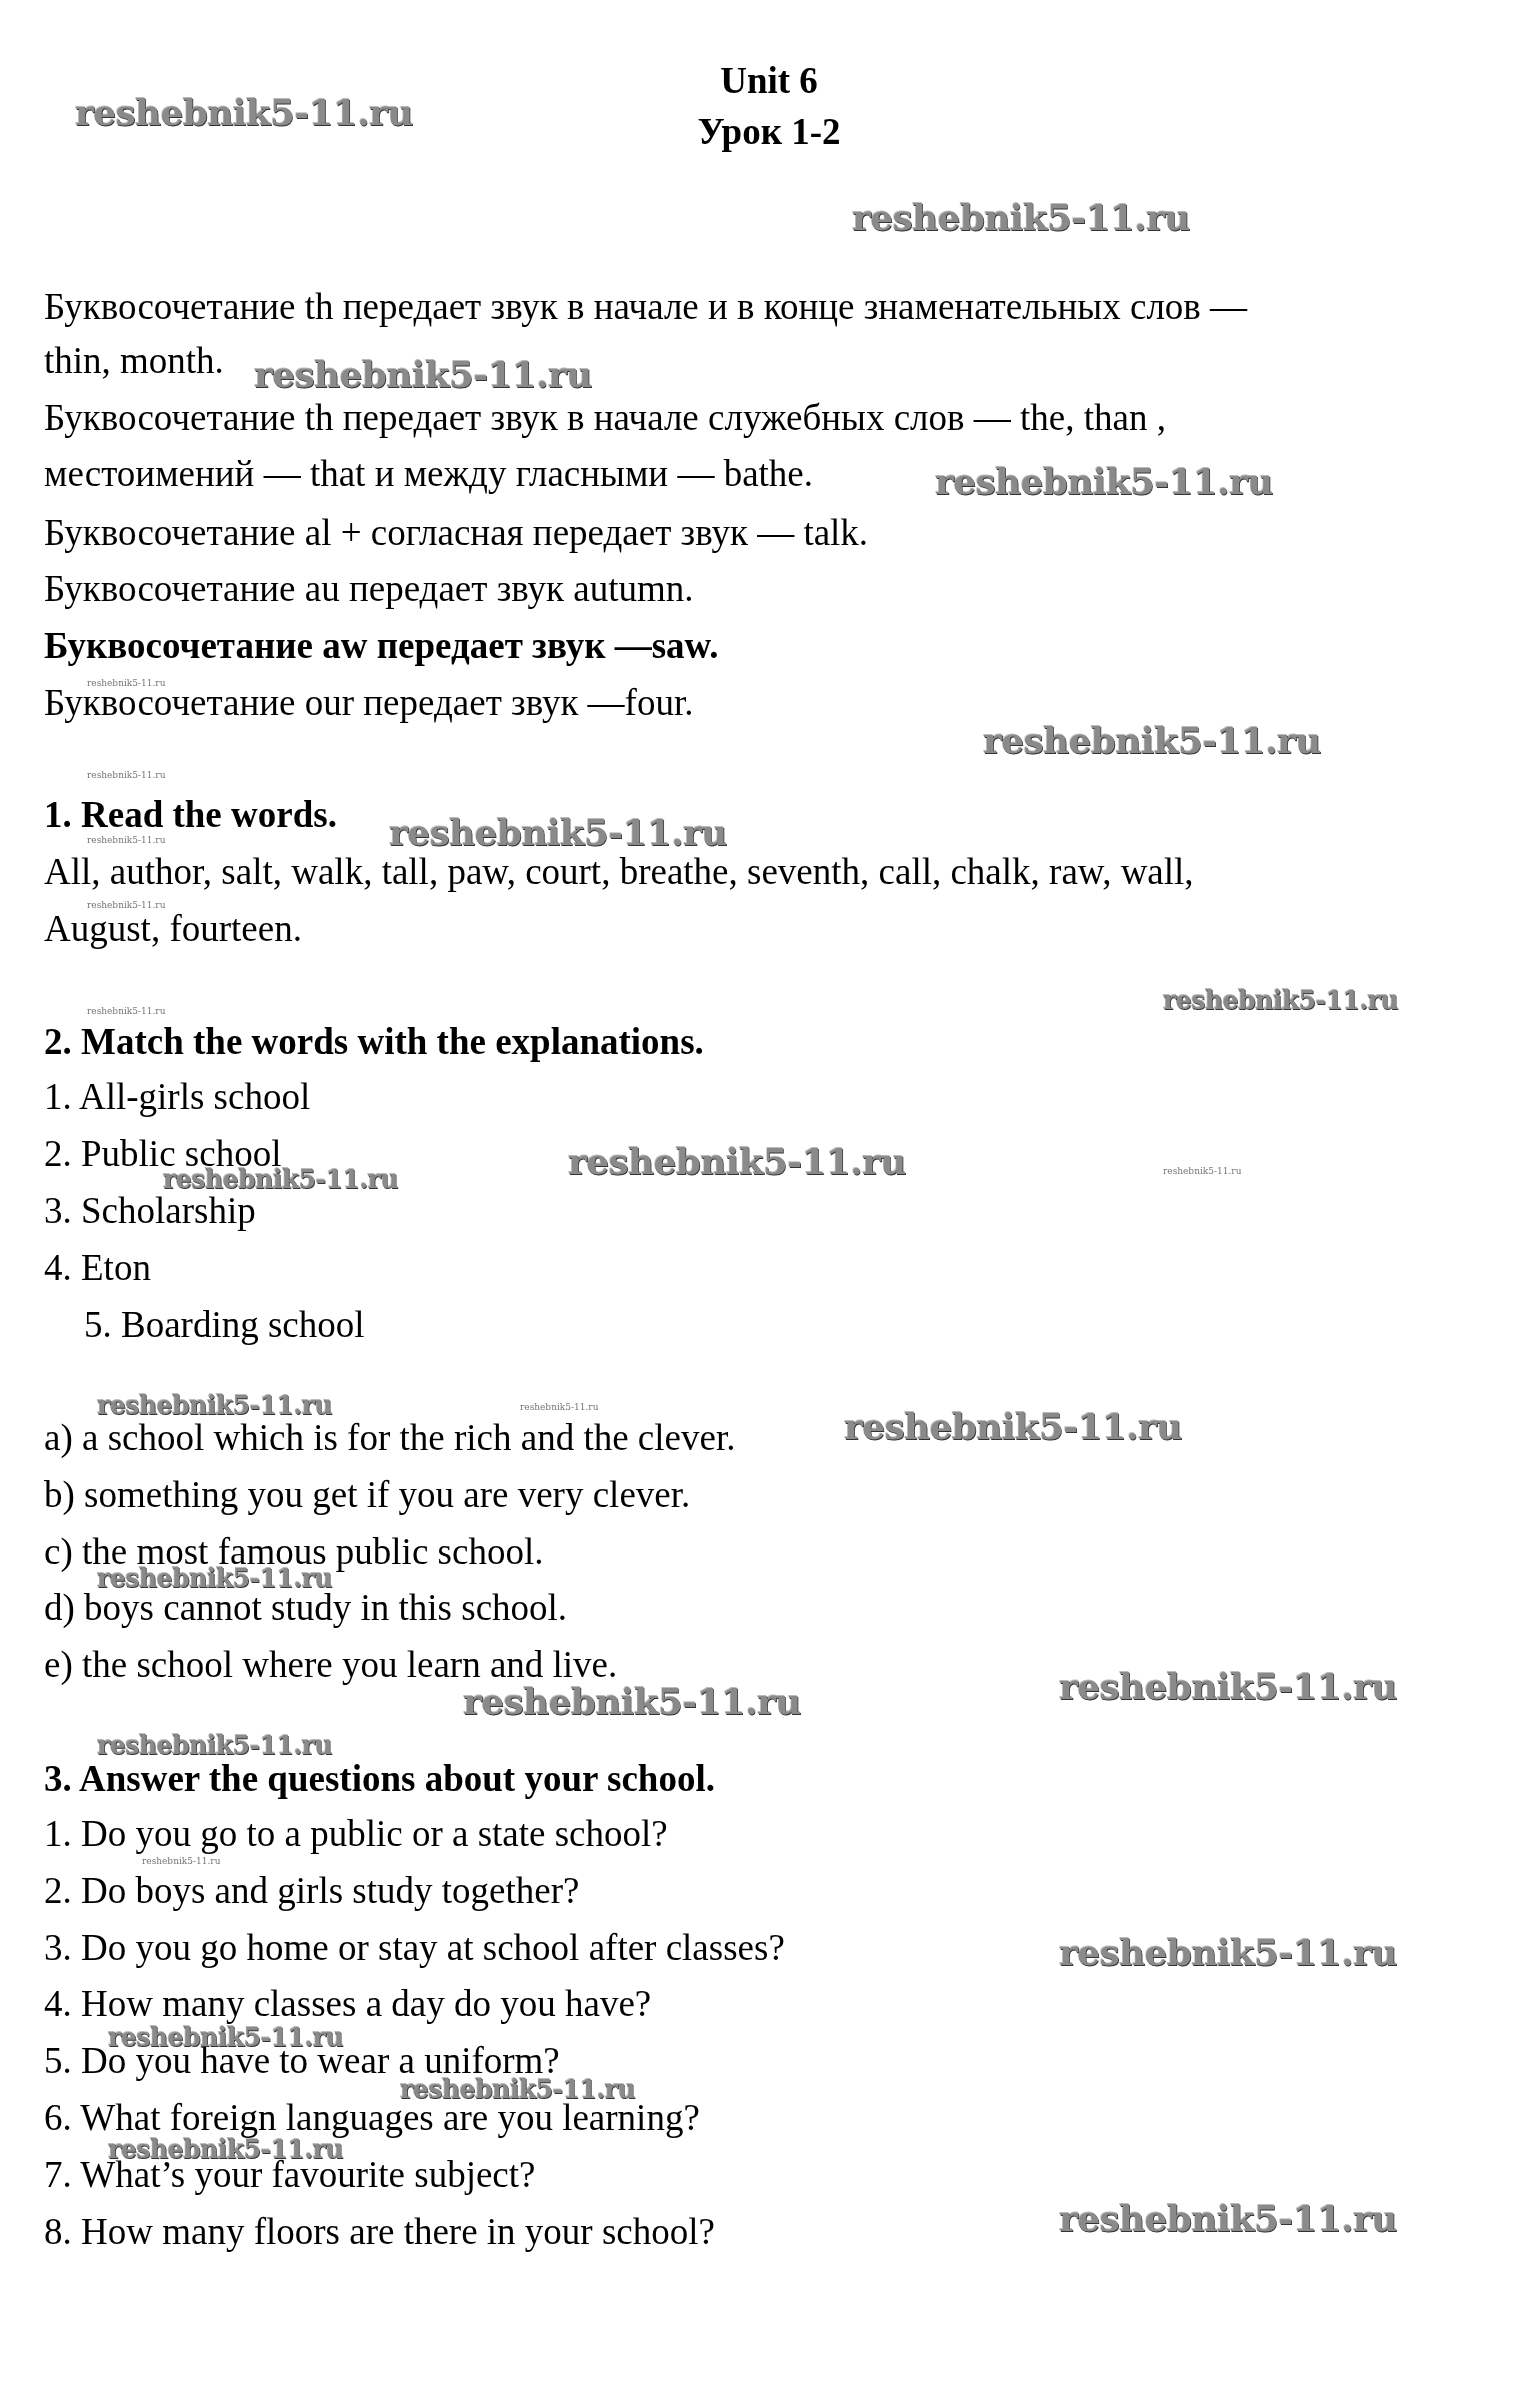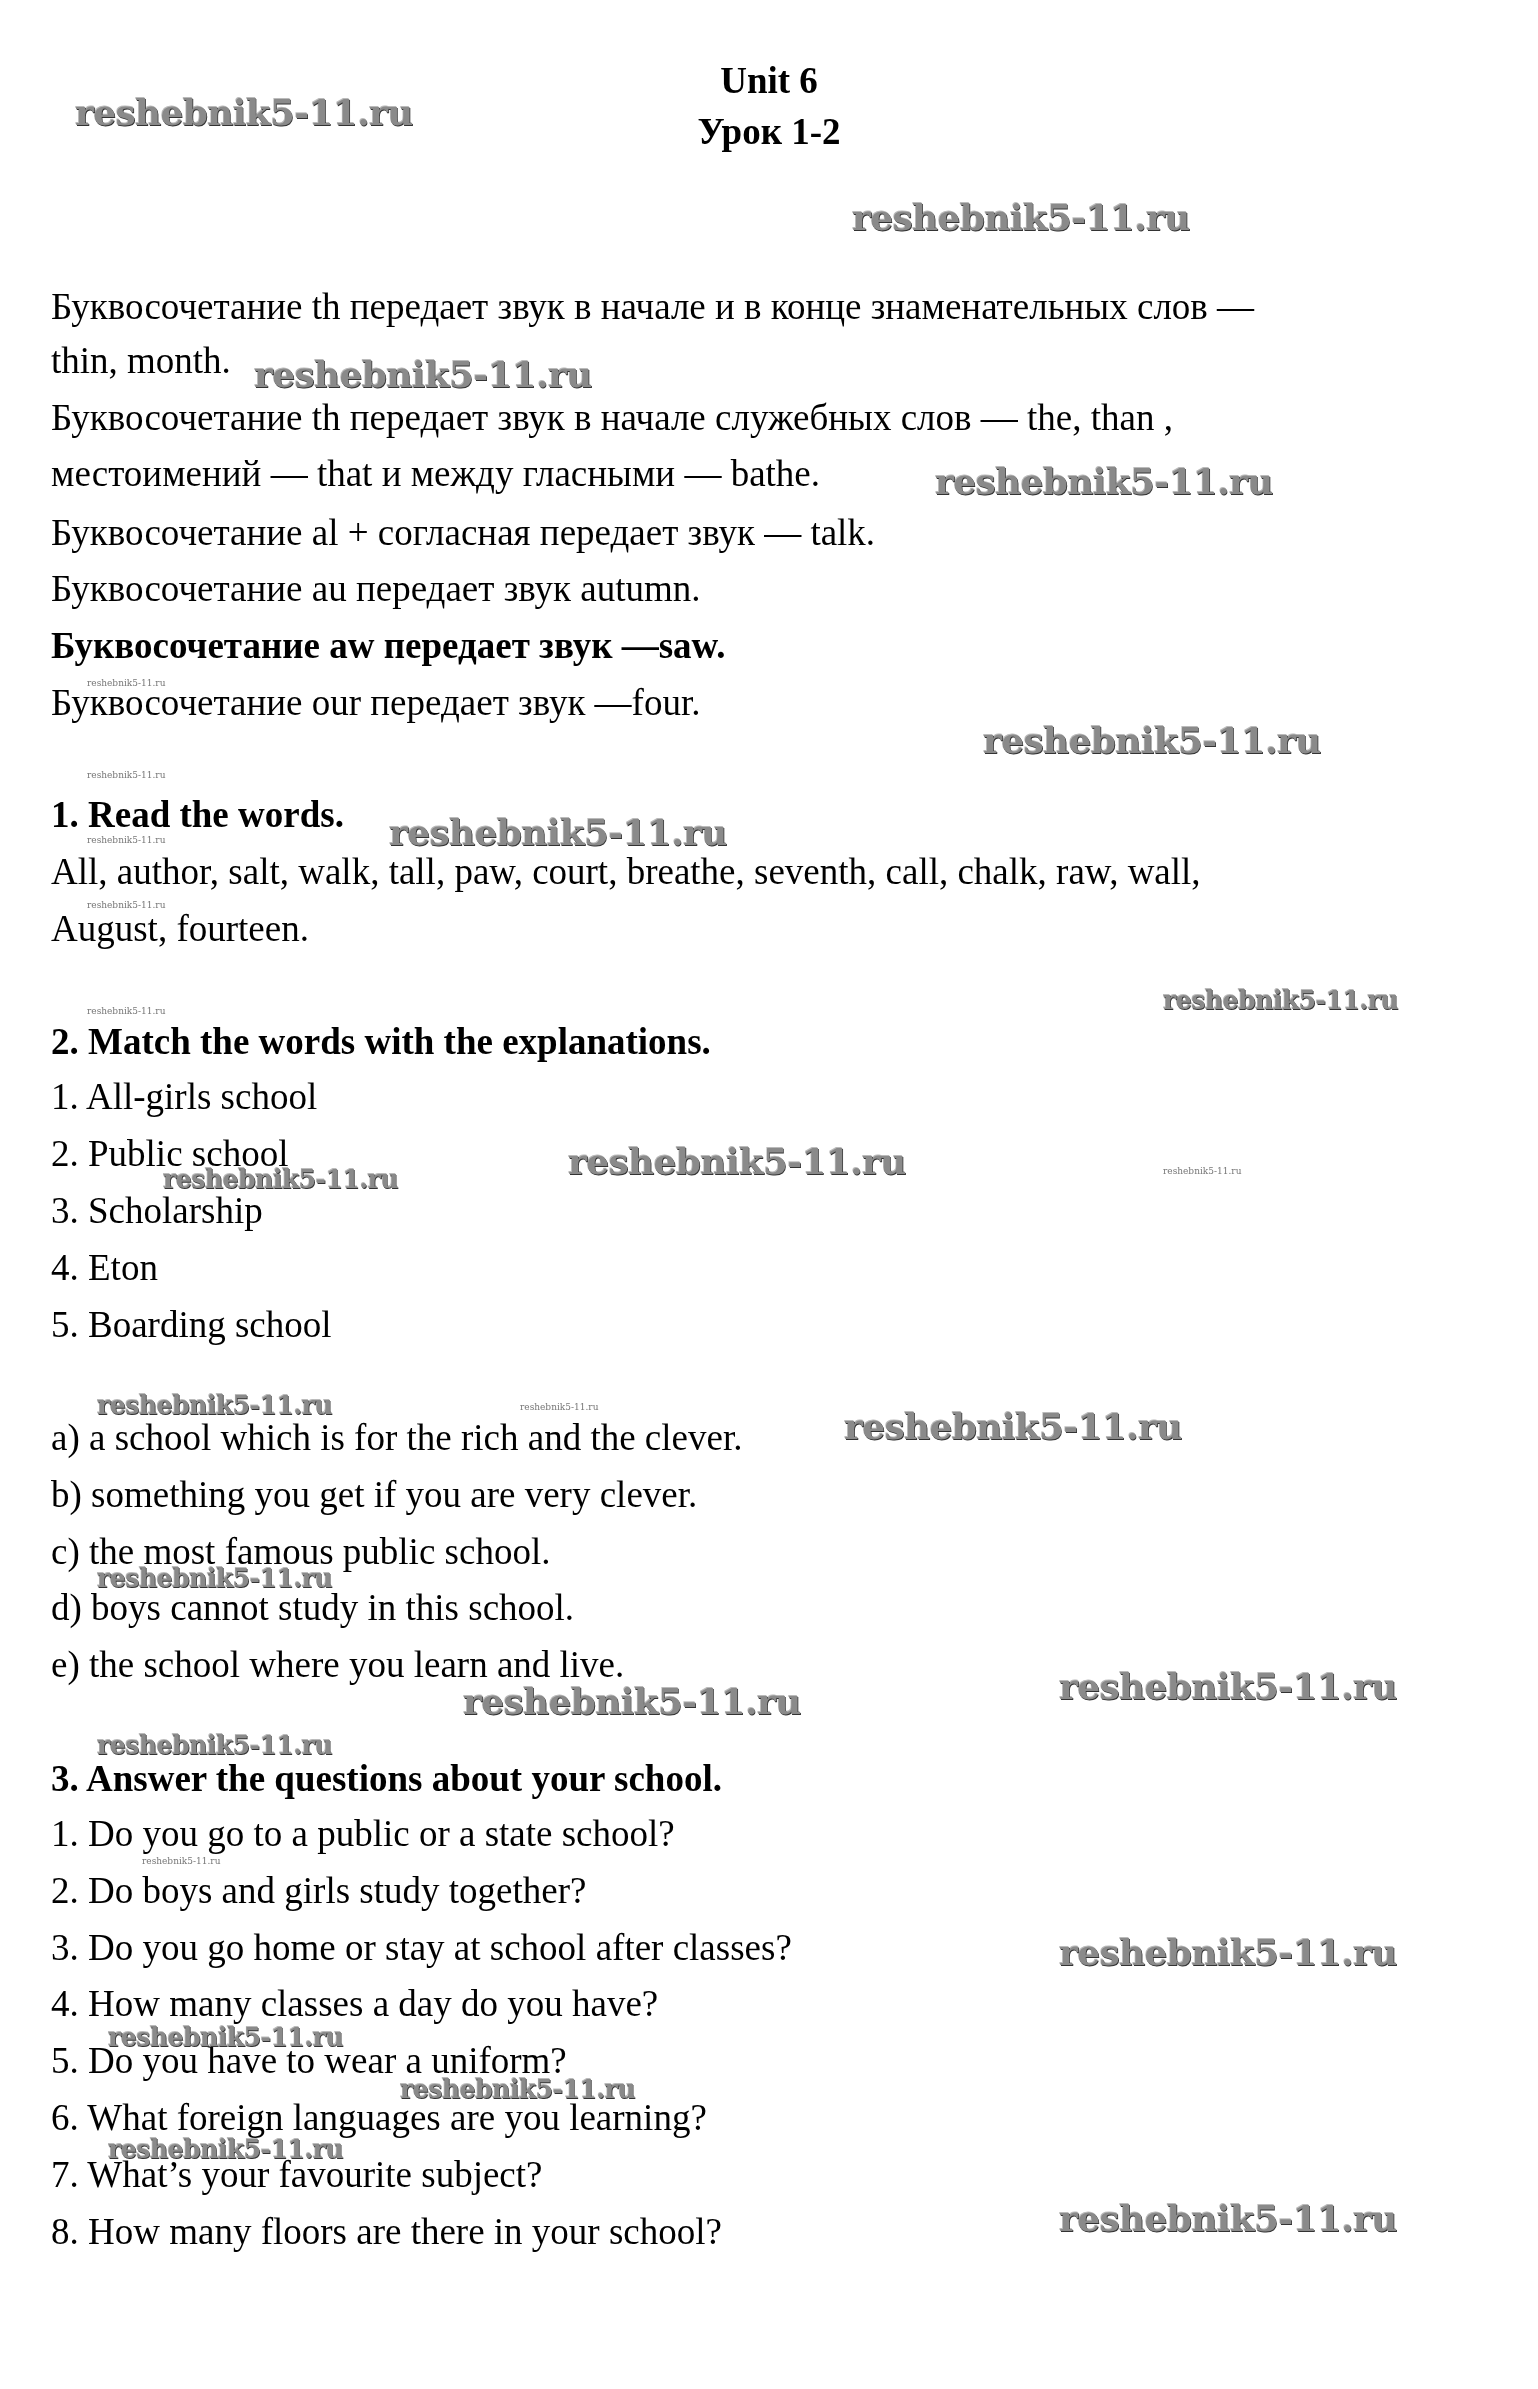--- a/index.html
+++ b/index.html
@@ -1,21 +1,21 @@
 <!DOCTYPE html>
 <html style="font-size:12px"><head>
   <meta charset="utf-8">
   <style>
     html, body { margin: 0; padding: 0; background: #ffffff; }
     body { width: 1538px; height: 2389px; position: relative; overflow: hidden;
            font-family: "Liberation Serif", "DejaVu Serif", serif; color: #000; }
     .page { position: absolute; left: 0; top: 0; width: 1538px; height: 1831px; }
     .title { position: absolute; left: 0; width: 1538px; text-align: center; font-weight: bold;
              font-size: 37px; line-height: 45px; }
-    .line { position: absolute; left: 51px; font-size: 37px; line-height: 45px; white-space: nowrap; }
+    .line { position: absolute; left: 44px; font-size: 37px; line-height: 45px; white-space: nowrap; }
     .bold { font-weight: bold; }
     .wm { position: absolute; font-family: "DejaVu Serif", serif; font-weight: bold; color: #8a8a8a;
           white-space: nowrap; letter-spacing: -0.7px;
           text-shadow: 0.7px 0.7px 0 #333, -0.7px -0.7px 0 #bbb; }
     .wm.big { font-size: 36px; }
     .wm.mid { font-size: 25.4px; }
     .wm.small { font-size: 9px; color: #777; text-shadow: none; letter-spacing: 0; font-weight: normal; }
   </style>
 </head>
 <body>
@@ -36,21 +36,21 @@
 
   <div class="line bold" style="top:792px;">1. Read the words.</div>
   <div class="line" style="top:849px;">All, author, salt, walk, tall, paw, court, breathe, seventh, call, chalk, raw, wall,</div>
   <div class="line" style="top:906px;">August, fourteen.</div>
 
   <div class="line bold" style="top:1019px;">2. Match the words with the explanations.</div>
   <div class="line" style="top:1074px;">1. All-girls school</div>
   <div class="line" style="top:1131px;">2. Public school</div>
   <div class="line" style="top:1188px;">3. Scholarship</div>
   <div class="line" style="top:1245px;">4. Eton</div>
-  <div class="line" style="top:1302px;">5. Boarding school</div>
+  <div class="line" style="top:1302px;margin-left:40px;">5. Boarding school</div>
 
   <div class="line" style="top:1415px;">a) a school which is for the rich and the clever.</div>
   <div class="line" style="top:1472px;">b) something you get if you are very clever.</div>
   <div class="line" style="top:1529px;">c) the most famous public school.</div>
   <div class="line" style="top:1585px;">d) boys cannot study in this school.</div>
   <div class="line" style="top:1642px;">e) the school where you learn and live.</div>
 
   <div class="line bold" style="top:1756px;">3. Answer the questions about your school.</div>
   <div class="line" style="top:1811px;">1. Do you go to a public or a state school?</div>
   <div class="line" style="top:1868px;">2. Do boys and girls study together?</div>

